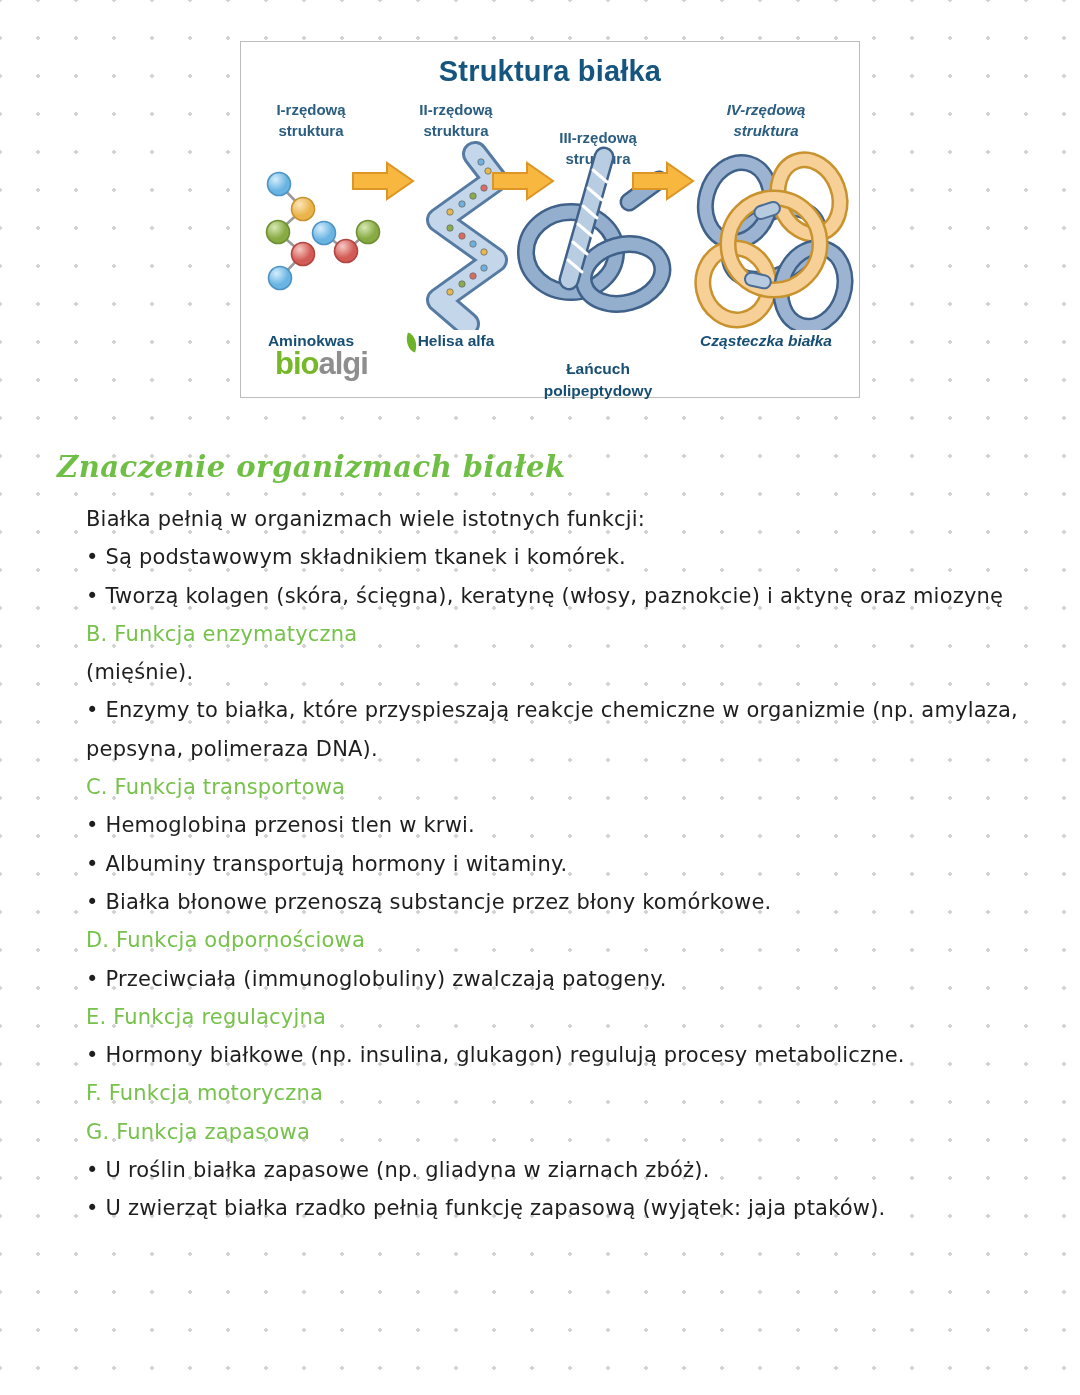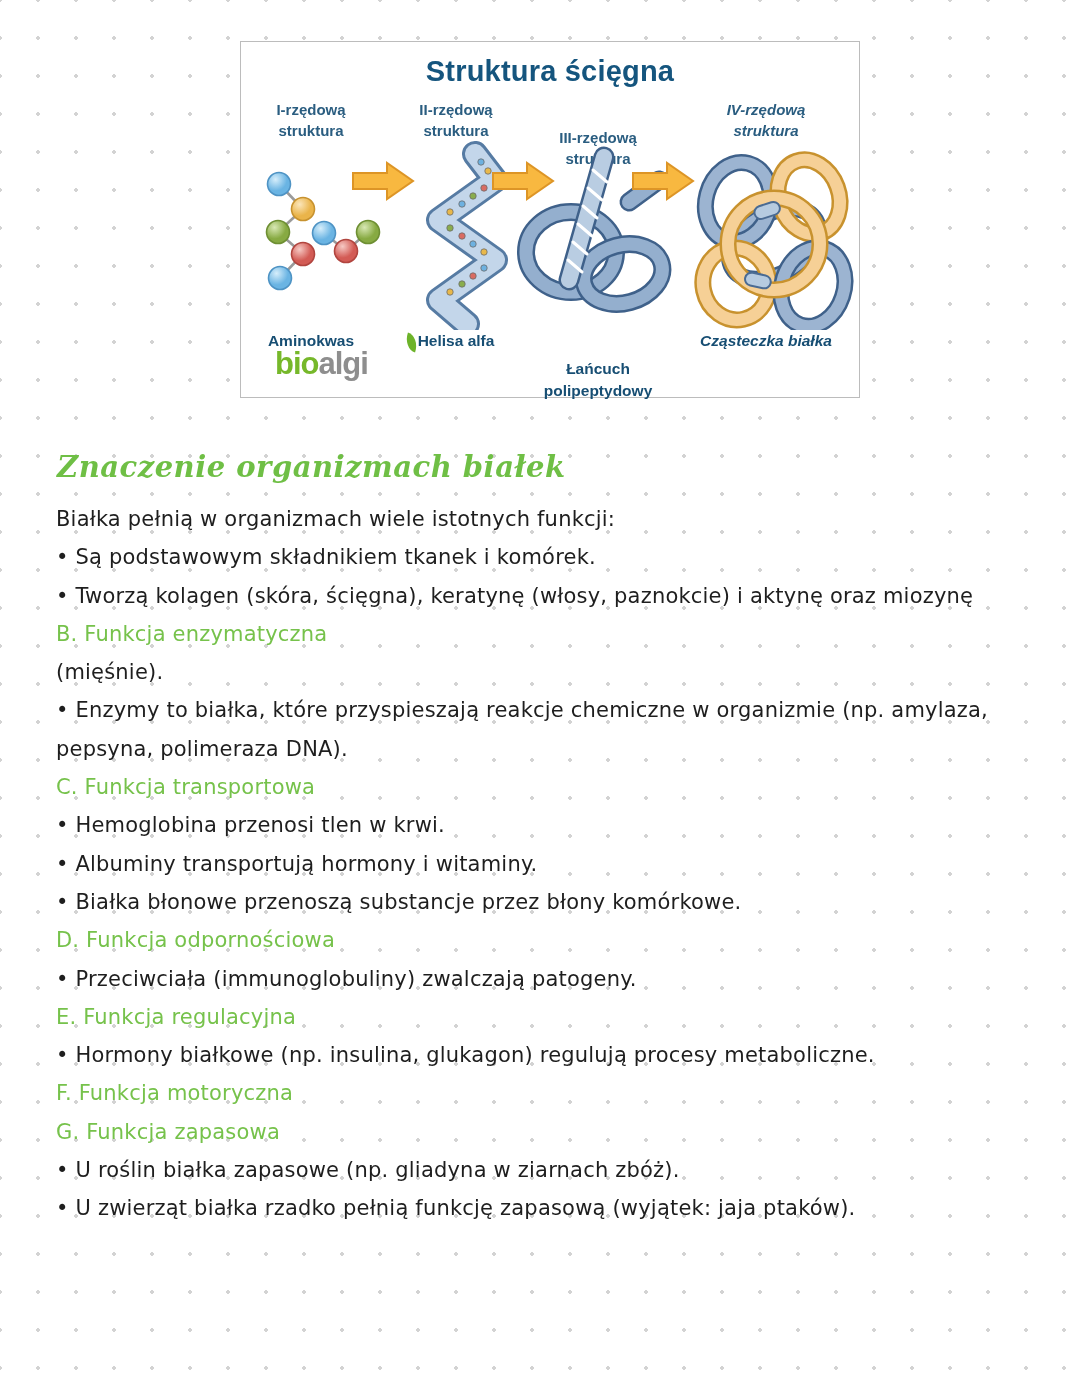--- a/index.html
+++ b/index.html
@@ -40,28 +40,28 @@
   .leaf{position:absolute;left:130px;top:-6px;width:13px;height:17px;background:#6db32a;
         border-radius:0 100% 0 100%;transform:rotate(18deg);}
 
   
   .notes-heading{
     position:absolute;left:57px;top:450px;
     font-family:"DejaVu Serif",serif;font-style:italic;font-weight:bold;
     font-size:29px;color:#6fbf45;letter-spacing:.5px;
   }
   .notes{position:absolute;left:56px;top:500px;width:1000px;}
-  .line{white-space:nowrap;line-height:38.3px;height:38.3px;font-size:21px;color:#1e1e1e;letter-spacing:.2px;}
+  .line{white-space:nowrap;line-height:38.3px;height:38.3px;font-size:21px;color:#1e1e1e;letter-spacing:.2px;margin-left:30px;}
   .line.section{color:#76c24b;}
 </style>
 </head>
 <body>
 
 <div class="figure-card">
-  <div class="figure-title">Struktura ścięgna</div>
+  <div class="figure-title">Struktura białka</div>
 
   <div class="col-header hc1">
     <div>I-rzędową</div>
     <div>struktura</div>
   </div>
   <div class="col-header hc2">
     <div>II-rzędową</div>
     <div>struktura</div>
   </div>
   <div class="col-header hc3">

